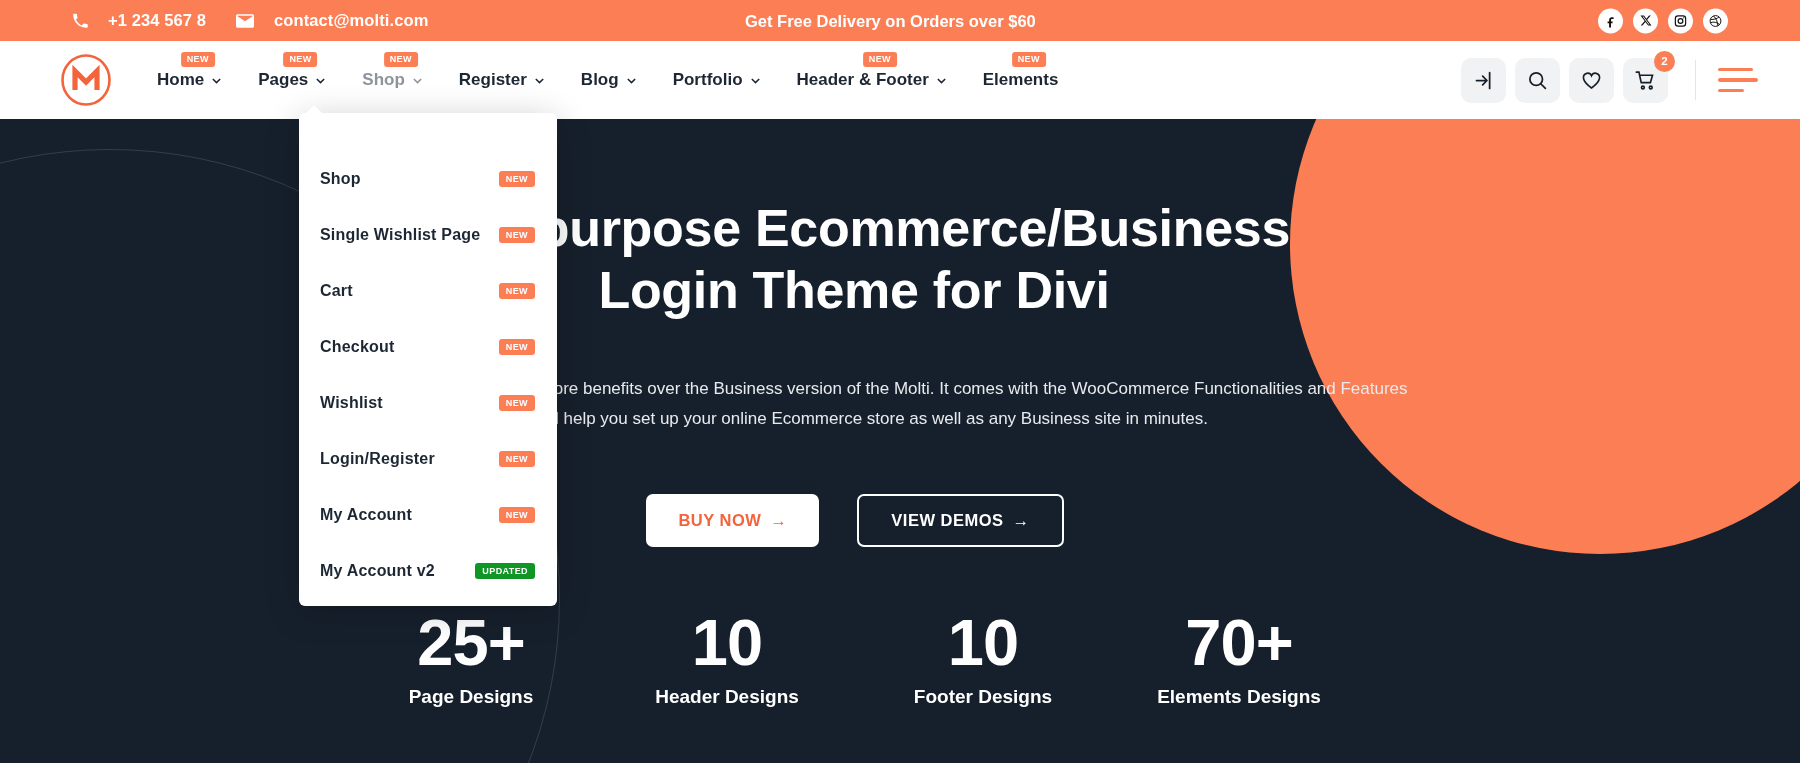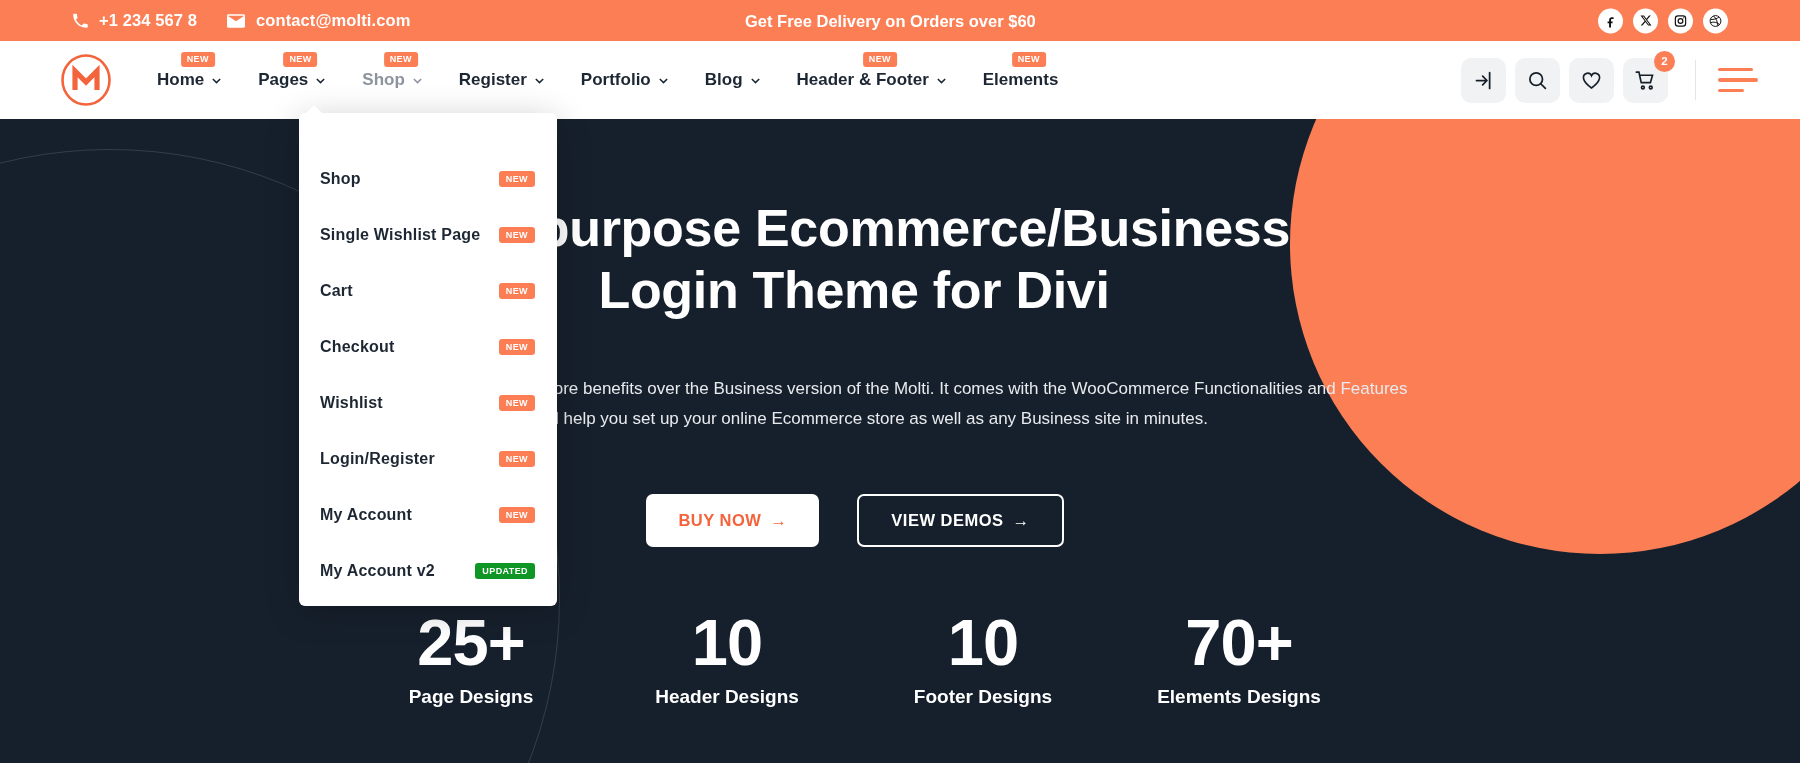--- a/index.html
+++ b/index.html
@@ -11,21 +11,21 @@
   }
 
   
   .topbar {
     position:absolute; top:0; left:0; width:1800px; height:41px;
     background:#fb7e55;
     display:flex; align-items:center;
     color:#ffffff;
   }
   .tb-contact { display:flex; align-items:center; gap:30px; margin-left:72px; }
-  .tb-item { display:flex; align-items:center; gap:11px; font-size:16.5px; font-weight:700; letter-spacing:.1px; white-space:nowrap; }
+  .tb-item { display:flex; align-items:center; gap:20px; font-size:16.5px; font-weight:700; letter-spacing:.1px; white-space:nowrap; }
   .tb-item svg { display:block; }
   .tb-promo { position:absolute; left:745px; top:50%; transform:translateY(-50%); font-size:16.5px; font-weight:700; white-space:nowrap; }
   .tb-promo .strong { font-weight:800; }
   .tb-social { position:absolute; right:72px; top:50%; transform:translateY(-50%); display:flex; gap:10px; }
   .soc {
     width:25px; height:25px; border-radius:50%; background:#ffffff;
     display:flex; align-items:center; justify-content:center;
   }
   .soc svg { display:block; }
 
@@ -247,29 +247,29 @@
     </div>
     <div class="menu-item">
       <span>Register</span>
       <span class="chev">
           <svg width="11" height="11" viewBox="0 0 12 12" fill="none" stroke="#1d2733" stroke-width="1.7">
             <path d="M2 4.3l4 4 4-4"></path>
           </svg>
         </span>
     </div>
     <div class="menu-item">
+      <span>Blog</span>
+      <span class="chev">
+          <svg width="11" height="11" viewBox="0 0 12 12" fill="none" stroke="#1d2733" stroke-width="1.7">
+            <path d="M2 4.3l4 4 4-4"></path>
+          </svg>
+        </span>
+    </div>
+    <div class="menu-item">
       <span>Portfolio</span>
-      <span class="chev">
-          <svg width="11" height="11" viewBox="0 0 12 12" fill="none" stroke="#1d2733" stroke-width="1.7">
-            <path d="M2 4.3l4 4 4-4"></path>
-          </svg>
-        </span>
-    </div>
-    <div class="menu-item">
-      <span>Blog</span>
       <span class="chev">
           <svg width="11" height="11" viewBox="0 0 12 12" fill="none" stroke="#1d2733" stroke-width="1.7">
             <path d="M2 4.3l4 4 4-4"></path>
           </svg>
         </span>
     </div>
     <div class="menu-item">
       <span class="badge-new">NEW</span>
       <span>Header &amp; Footer</span>
       <span class="chev">

